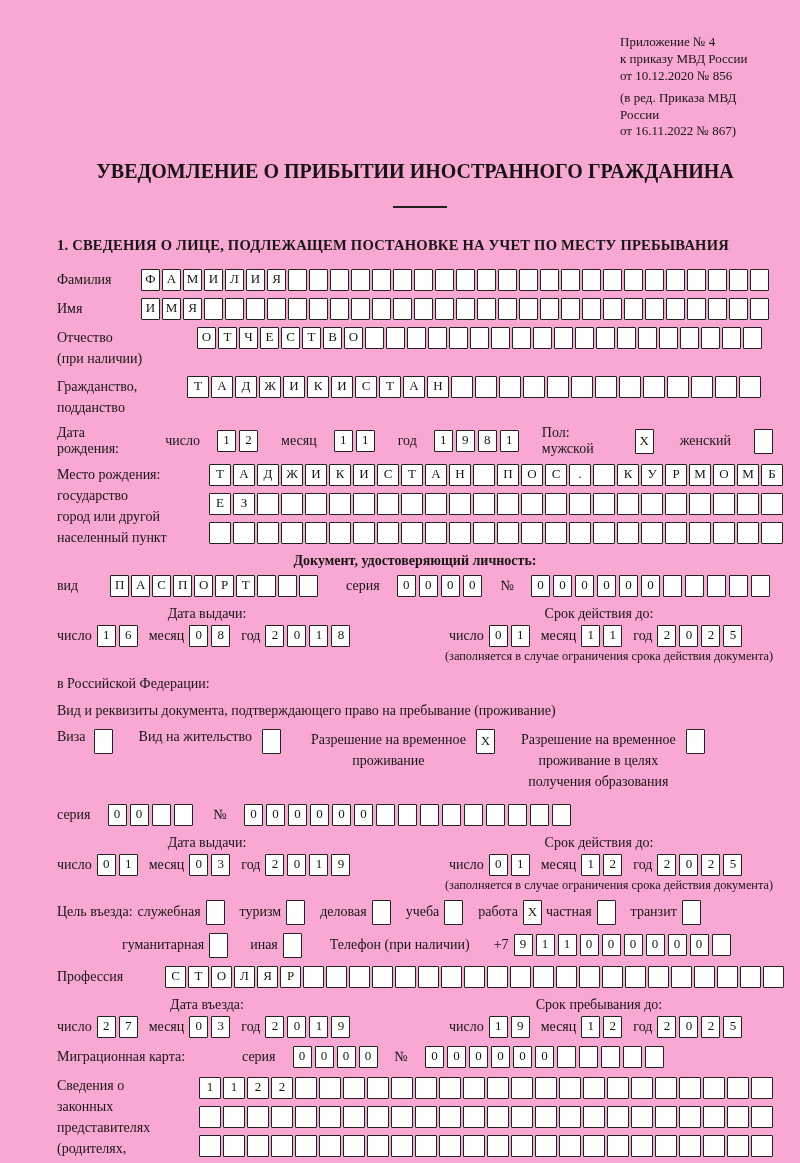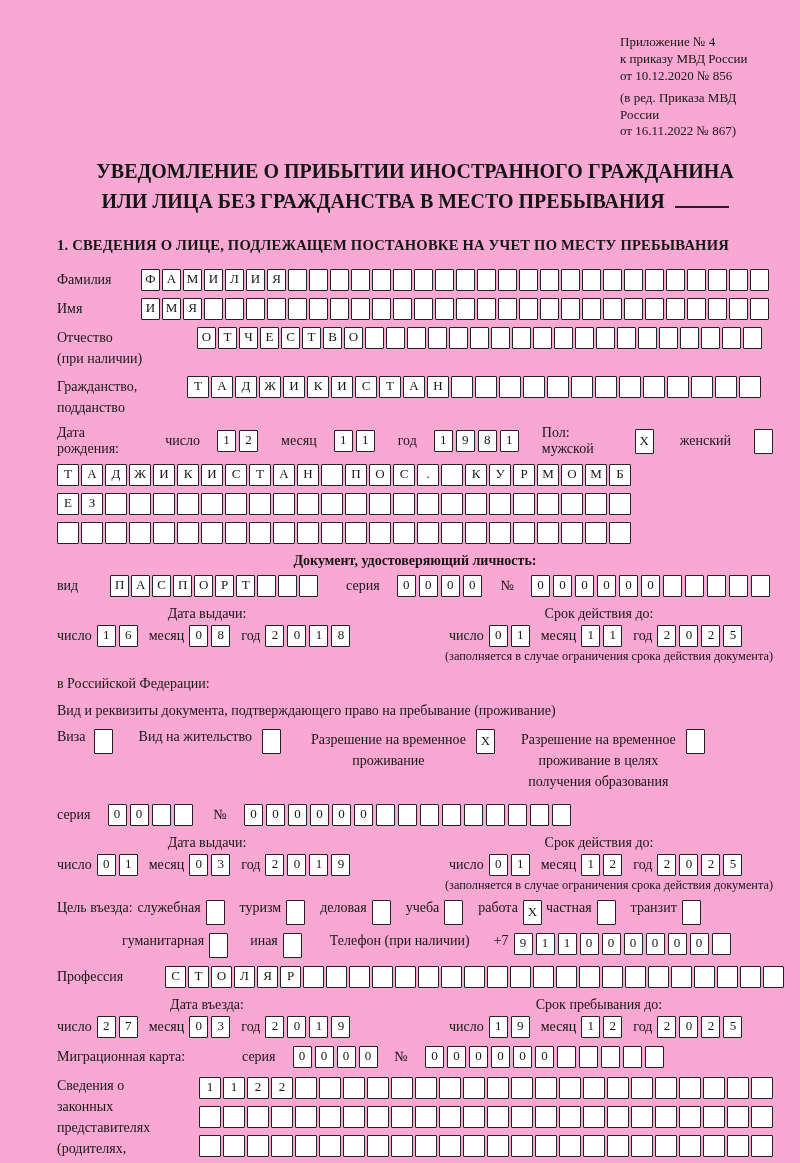--- a/index.html
+++ b/index.html
@@ -42,21 +42,21 @@
   .dhead{width:300px;text-align:center;margin-bottom:3px;}
   .dcells{display:flex;align-items:center;}
   .note-r{text-align:right;font-size:12.3px;margin-bottom:7px;margin-top:1px;}
   .intro{line-height:1.9;}
   
   .optrow{display:flex;align-items:flex-start;margin-top:4px;margin-bottom:12px;}
   .opt{display:flex;align-items:flex-start;}
   .opt .txt{text-align:center;line-height:1.5;}
   .ml8{margin-left:8px;} .ml10{margin-left:10px;}
   
-  .goalrow{display:flex;align-items:flex-start;margin-bottom:8px;flex-wrap:nowrap;}
+  .goalrow{display:flex;align-items:center;margin-bottom:8px;flex-wrap:nowrap;}
   .goalrow .gl{margin-right:5px;}
   .goalrow .gap{margin-right:15px;}
   .indent65{margin-left:65px;}
 </style>
 </head>
 <body>
 
 <div class="page">
 
   <div class="appendix">
@@ -65,21 +65,21 @@
     <div>от 10.12.2020 № 856</div>
     <div class="appendix-note">
       <div>(в ред. Приказа МВД России</div>
       <div>от 16.11.2022 № 867)</div>
     </div>
   </div>
 
 
   <div class="title">
     <div>УВЕДОМЛЕНИЕ О ПРИБЫТИИ ИНОСТРАННОГО ГРАЖДАНИНА</div>
-    <div><span>ИЛИ ЛИЦА БЕЗ ГРАЖДАНСТВА В МЕСТО ПРЕБЫВАНИЯ</span><span class="blank-ul"></span></div>
+    <div><span class="blank-ul"></span></div>
   </div>
 
   <div class="sec-head">1. СВЕДЕНИЯ О ЛИЦЕ, ПОДЛЕЖАЩЕМ ПОСТАНОВКЕ НА УЧЕТ ПО МЕСТУ ПРЕБЫВАНИЯ</div>
 
   <div class="frow">
     <div class="lbl lw72">Фамилия</div>
     <div class="cells"><span class="cell">Ф</span><span class="cell">А</span><span class="cell">М</span><span class="cell">И</span><span class="cell">Л</span><span class="cell">И</span><span class="cell">Я</span><span class="cell"></span><span class="cell"></span><span class="cell"></span><span class="cell"></span><span class="cell"></span><span class="cell"></span><span class="cell"></span><span class="cell"></span><span class="cell"></span><span class="cell"></span><span class="cell"></span><span class="cell"></span><span class="cell"></span><span class="cell"></span><span class="cell"></span><span class="cell"></span><span class="cell"></span><span class="cell"></span><span class="cell"></span><span class="cell"></span><span class="cell"></span><span class="cell"></span><span class="cell"></span></div>
   </div>
 
   <div class="frow">
@@ -111,20 +111,26 @@
     <span class="cells d"><span class="cell">1</span><span class="cell">1</span></span>
     <span class="t2">год</span>
     <span class="cells d"><span class="cell">1</span><span class="cell">9</span><span class="cell">8</span><span class="cell">1</span></span>
     <span class="t2">Пол: мужской</span>
     <span class="cells cbx"><span class="cell">X</span></span>
     <span class="t2" style="margin-left:14px;">женский</span>
     <span class="cells cbx" style="margin-left:6px;"><span class="cell"></span></span>
   </div>
 
   <div class="frow start stackcells" style="margin-top:4px;margin-bottom:2px;">
+    <div class="lblcol lw140">
+      <div>Место рождения:</div>
+      <div>государство</div>
+      <div>город или другой</div>
+      <div>населенный пункт</div>
+    </div>
     <div>
       <div class="cells w"><span class="cell">Т</span><span class="cell">А</span><span class="cell">Д</span><span class="cell">Ж</span><span class="cell">И</span><span class="cell">К</span><span class="cell">И</span><span class="cell">С</span><span class="cell">Т</span><span class="cell">А</span><span class="cell">Н</span><span class="cell"></span><span class="cell">П</span><span class="cell">О</span><span class="cell">С</span><span class="cell">.</span><span class="cell"></span><span class="cell">К</span><span class="cell">У</span><span class="cell">Р</span><span class="cell">М</span><span class="cell">О</span><span class="cell">М</span><span class="cell">Б</span></div>
       <div class="cells w"><span class="cell">Е</span><span class="cell">З</span><span class="cell"></span><span class="cell"></span><span class="cell"></span><span class="cell"></span><span class="cell"></span><span class="cell"></span><span class="cell"></span><span class="cell"></span><span class="cell"></span><span class="cell"></span><span class="cell"></span><span class="cell"></span><span class="cell"></span><span class="cell"></span><span class="cell"></span><span class="cell"></span><span class="cell"></span><span class="cell"></span><span class="cell"></span><span class="cell"></span><span class="cell"></span><span class="cell"></span></div>
       <div class="cells w"><span class="cell"></span><span class="cell"></span><span class="cell"></span><span class="cell"></span><span class="cell"></span><span class="cell"></span><span class="cell"></span><span class="cell"></span><span class="cell"></span><span class="cell"></span><span class="cell"></span><span class="cell"></span><span class="cell"></span><span class="cell"></span><span class="cell"></span><span class="cell"></span><span class="cell"></span><span class="cell"></span><span class="cell"></span><span class="cell"></span><span class="cell"></span><span class="cell"></span><span class="cell"></span><span class="cell"></span></div>
     </div>
   </div>
 
   <div style="text-align:center;font-weight:bold;margin-bottom:6px;">Документ, удостоверяющий личность:</div>
 
   <div class="frow">

